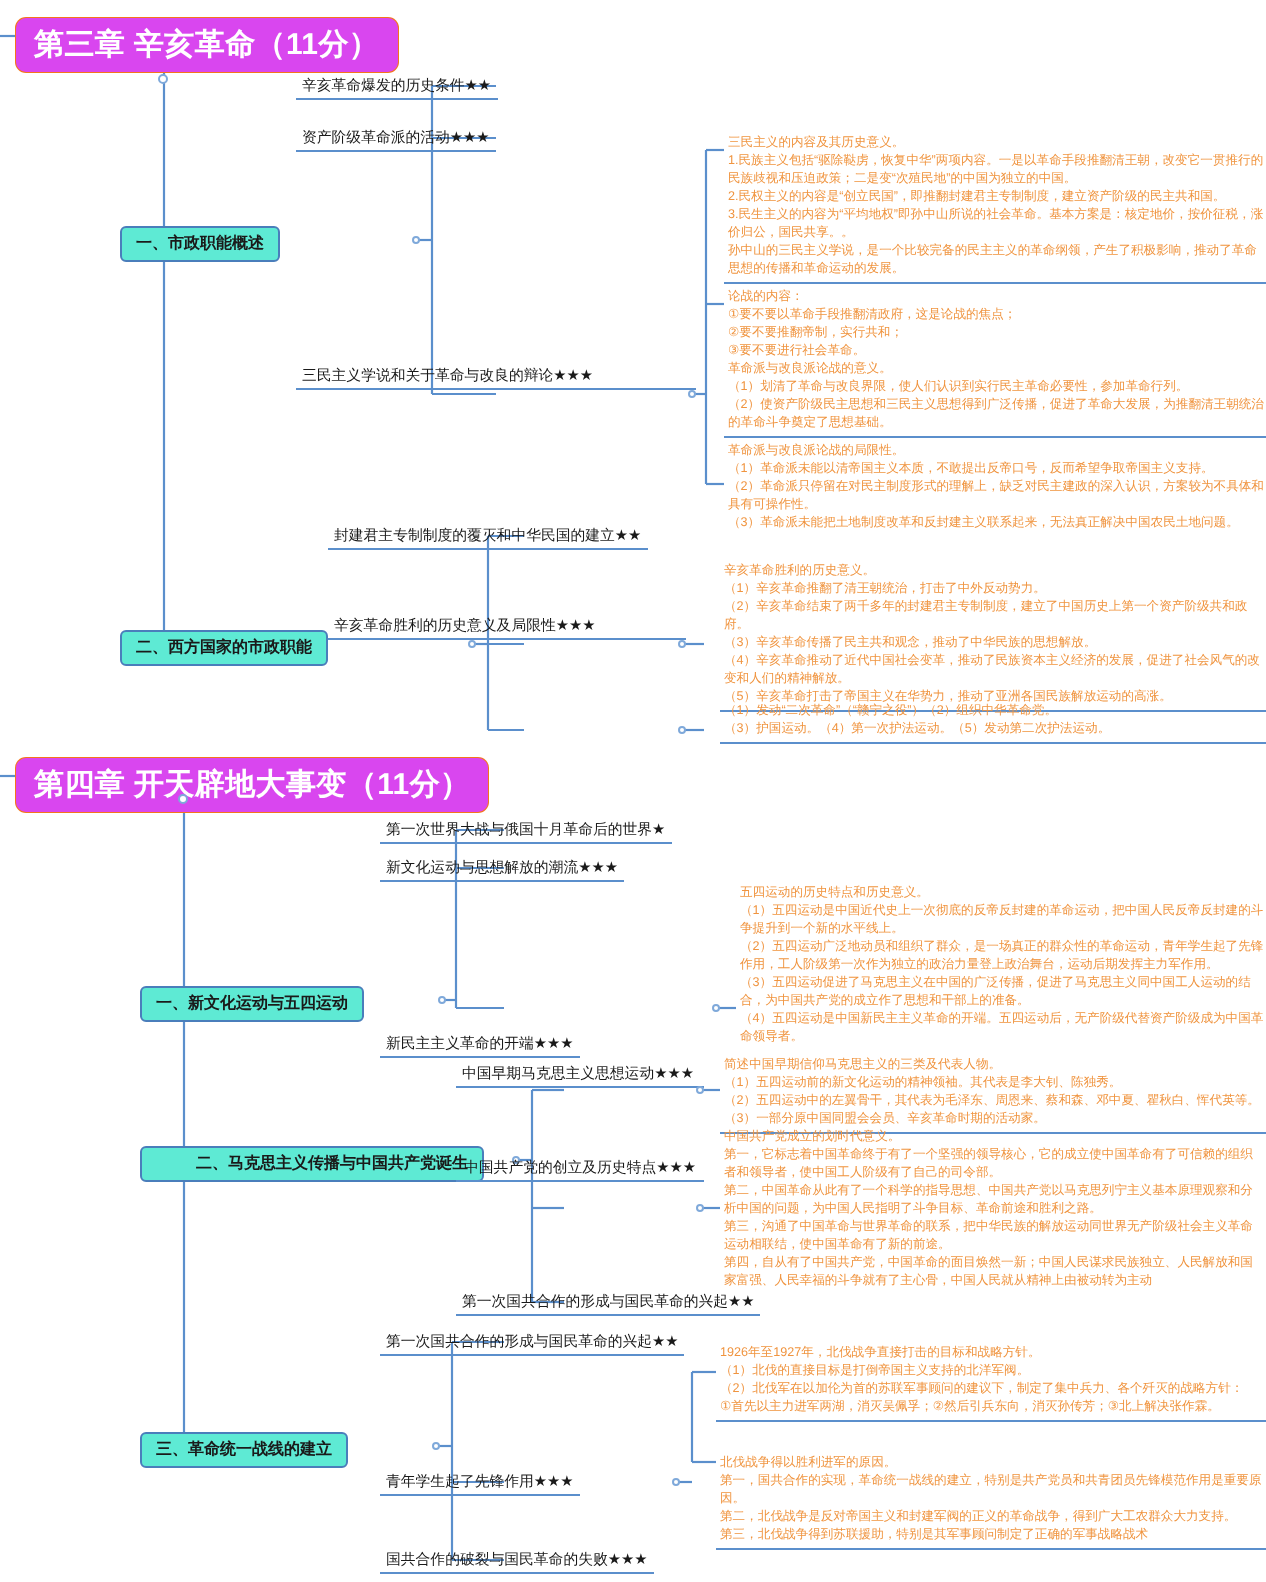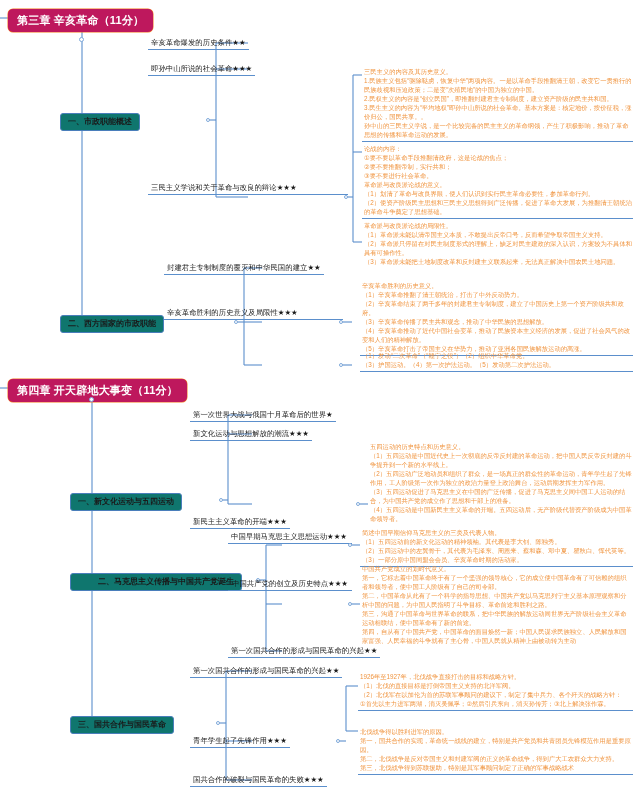--- a/index.html
+++ b/index.html
@@ -6,30 +6,30 @@
   body{
     width:633px;height:791px;position:relative;overflow:hidden;
     font-family:"Liberation Sans","DejaVu Sans",sans-serif;
     -webkit-font-smoothing:antialiased;
   }
   .canvas{position:absolute;left:0;top:0;width:633px;height:791px;}
   svg.wires{position:absolute;left:0;top:0;width:633px;height:791px;pointer-events:none;}
 
   
   .chapter{
-    position:absolute;background:#be185d;border-radius:5px;
-    color:#ffffff;font-weight:bold;font-size:11px;
+    position:absolute;background:#d946ef;border-radius:5px;
+    color:#ffffff;font-weight:bold;font-size:15px;
     padding:4px 9px;white-space:nowrap;letter-spacing:.2px;
     box-shadow:0 0 0 .5px #F4761B;
   }
 
   
   .lvl1{
     position:absolute;border:1px solid #4A7EBB;border-radius:3px;
-    background:#0f766e;color:#1a1a1a;font-weight:bold;font-size:8px;
+    background:#5eead4;color:#1a1a1a;font-weight:bold;font-size:8px;
     padding:3px 7px;white-space:nowrap;line-height:1.25;
   }
 
   
   .lvl2{
     position:absolute;color:#1a1a1a;font-size:7.4px;line-height:1.5;
     border-bottom:1.2px solid #5B8FCC;padding:0 3px 1px 3px;
     white-space:nowrap;
   }
   .lvl2.wrap{white-space:normal;}
@@ -119,21 +119,21 @@
     </g>
   </svg>
 
   <div class="chapter" style="left:8px;top:9px;">第三章 辛亥革命（11分）</div>
   <div class="knob" style="left:79px;top:37px;"></div>
 
   <div class="lvl1" style="left:60px;top:113px;">一、市政职能概述</div>
   <div class="knob sm" style="left:206px;top:118px;"></div>
 
   <div class="lvl2" style="left:148px;top:37px;">辛亥革命爆发的历史条件★★</div>
-  <div class="lvl2" style="left:148px;top:63px;">即孙中山所说的社会革命★★★</div>
+  <div class="lvl2" style="left:148px;top:63px;">资产阶级革命派的活动★★★</div>
   <div class="lvl2 wrap" style="left:148px;top:182px;width:194px;">三民主义学说和关于革命与改良的辩论★★★</div>
   <div class="knob sm" style="left:344px;top:195px;"></div>
 
   <div class="detail ul" style="left:362px;top:68px;width:268px;">三民主义的内容及其历史意义。
 1.民族主义包括“驱除鞑虏，恢复中华”两项内容。一是以革命手段推翻清王朝，改变它一贯推行的民族歧视和压迫政策；二是变“次殖民地”的中国为独立的中国。
 2.民权主义的内容是“创立民国”，即推翻封建君主专制制度，建立资产阶级的民主共和国。
 3.民生主义的内容为“平均地权”即孙中山所说的社会革命。基本方案是：核定地价，按价征税，涨价归公，国民共享。。
 孙中山的三民主义学说，是一个比较完备的民主主义的革命纲领，产生了积极影响，推动了革命思想的传播和革命运动的发展。</div>
   <div class="detail ul" style="left:362px;top:145px;width:268px;">论战的内容：
 ①要不要以革命手段推翻清政府，这是论战的焦点；
@@ -193,21 +193,21 @@
   <div class="detail ul" style="left:360px;top:529px;width:270px;">简述中国早期信仰马克思主义的三类及代表人物。
 （1）五四运动前的新文化运动的精神领袖。其代表是李大钊、陈独秀。
 （2）五四运动中的左翼骨干，其代表为毛泽东、周恩来、蔡和森、邓中夏、瞿秋白、恽代英等。
 （3）一部分原中国同盟会会员、辛亥革命时期的活动家。</div>
   <div class="detail" style="left:360px;top:565px;width:270px;">中国共产党成立的划时代意义。
 第一，它标志着中国革命终于有了一个坚强的领导核心，它的成立使中国革命有了可信赖的组织者和领导者，使中国工人阶级有了自己的司令部。
 第二，中国革命从此有了一个科学的指导思想、中国共产党以马克思列宁主义基本原理观察和分析中国的问题，为中国人民指明了斗争目标、革命前途和胜利之路。
 第三，沟通了中国革命与世界革命的联系，把中华民族的解放运动同世界无产阶级社会主义革命运动相联结，使中国革命有了新的前途。
 第四，自从有了中国共产党，中国革命的面目焕然一新；中国人民谋求民族独立、人民解放和国家富强、人民幸福的斗争就有了主心骨，中国人民就从精神上由被动转为主动</div>
 
-  <div class="lvl1" style="left:70px;top:716px;">三、国共合作与国民革命</div>
+  <div class="lvl1" style="left:70px;top:716px;">三、革命统一战线的建立</div>
   <div class="knob sm" style="left:216px;top:721px;"></div>
 
   <div class="lvl2" style="left:190px;top:665px;">第一次国共合作的形成与国民革命的兴起★★</div>
   <div class="lvl2" style="left:190px;top:735px;">青年学生起了先锋作用★★★</div>
   <div class="knob sm" style="left:336px;top:739px;"></div>
   <div class="lvl2" style="left:190px;top:774px;">国共合作的破裂与国民革命的失败★★★</div>
 
   <div class="detail ul" style="left:358px;top:673px;width:272px;">1926年至1927年，北伐战争直接打击的目标和战略方针。
 （1）北伐的直接目标是打倒帝国主义支持的北洋军阀。
 （2）北伐军在以加伦为首的苏联军事顾问的建议下，制定了集中兵力、各个歼灭的战略方针：

